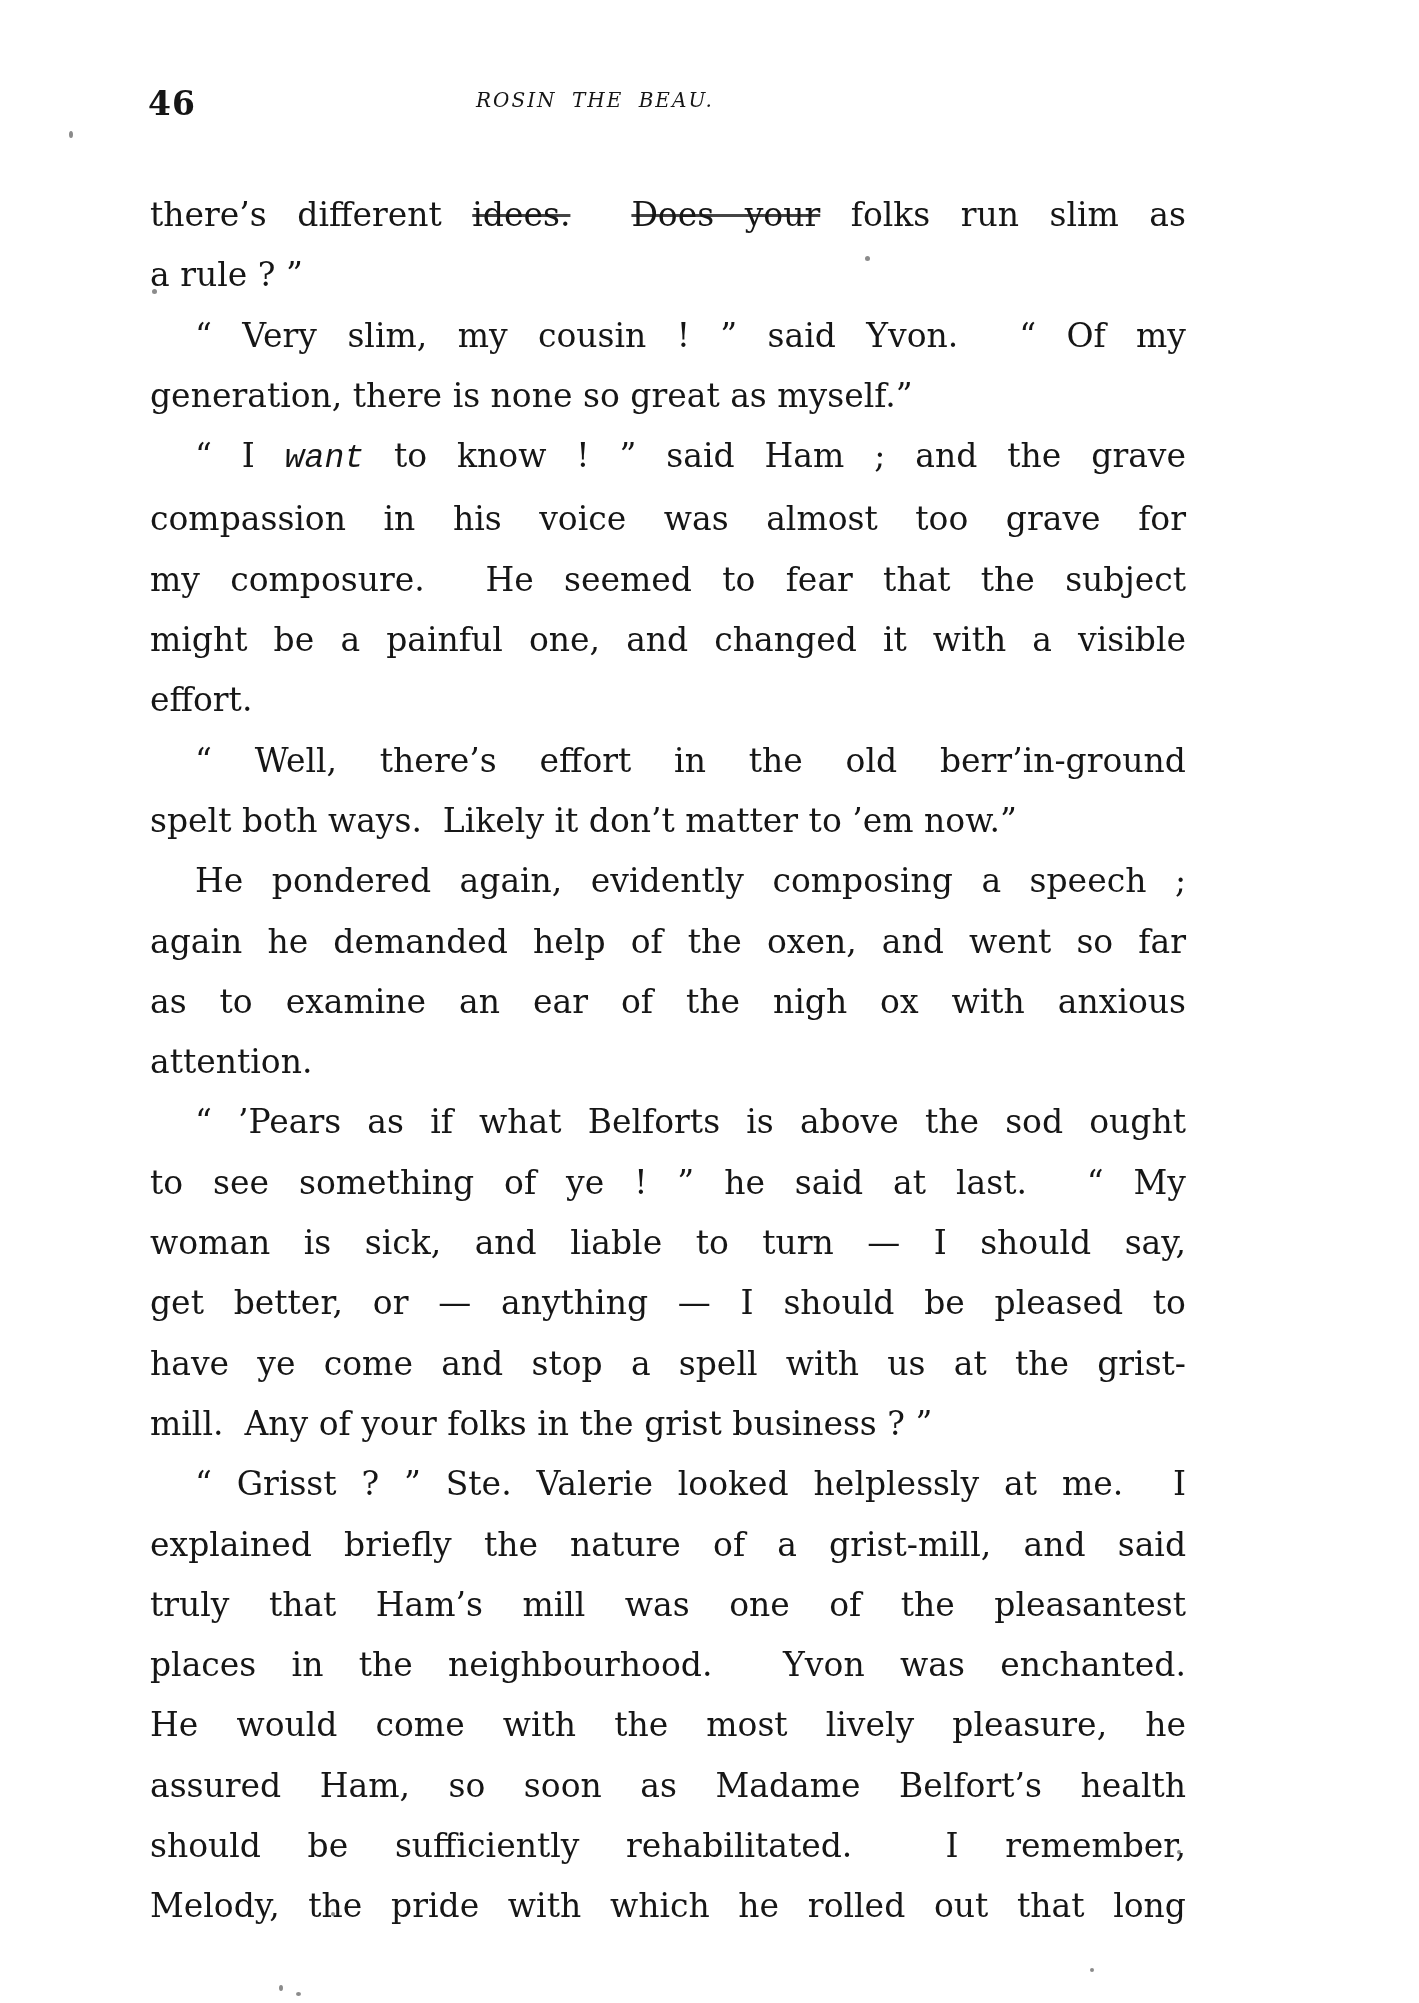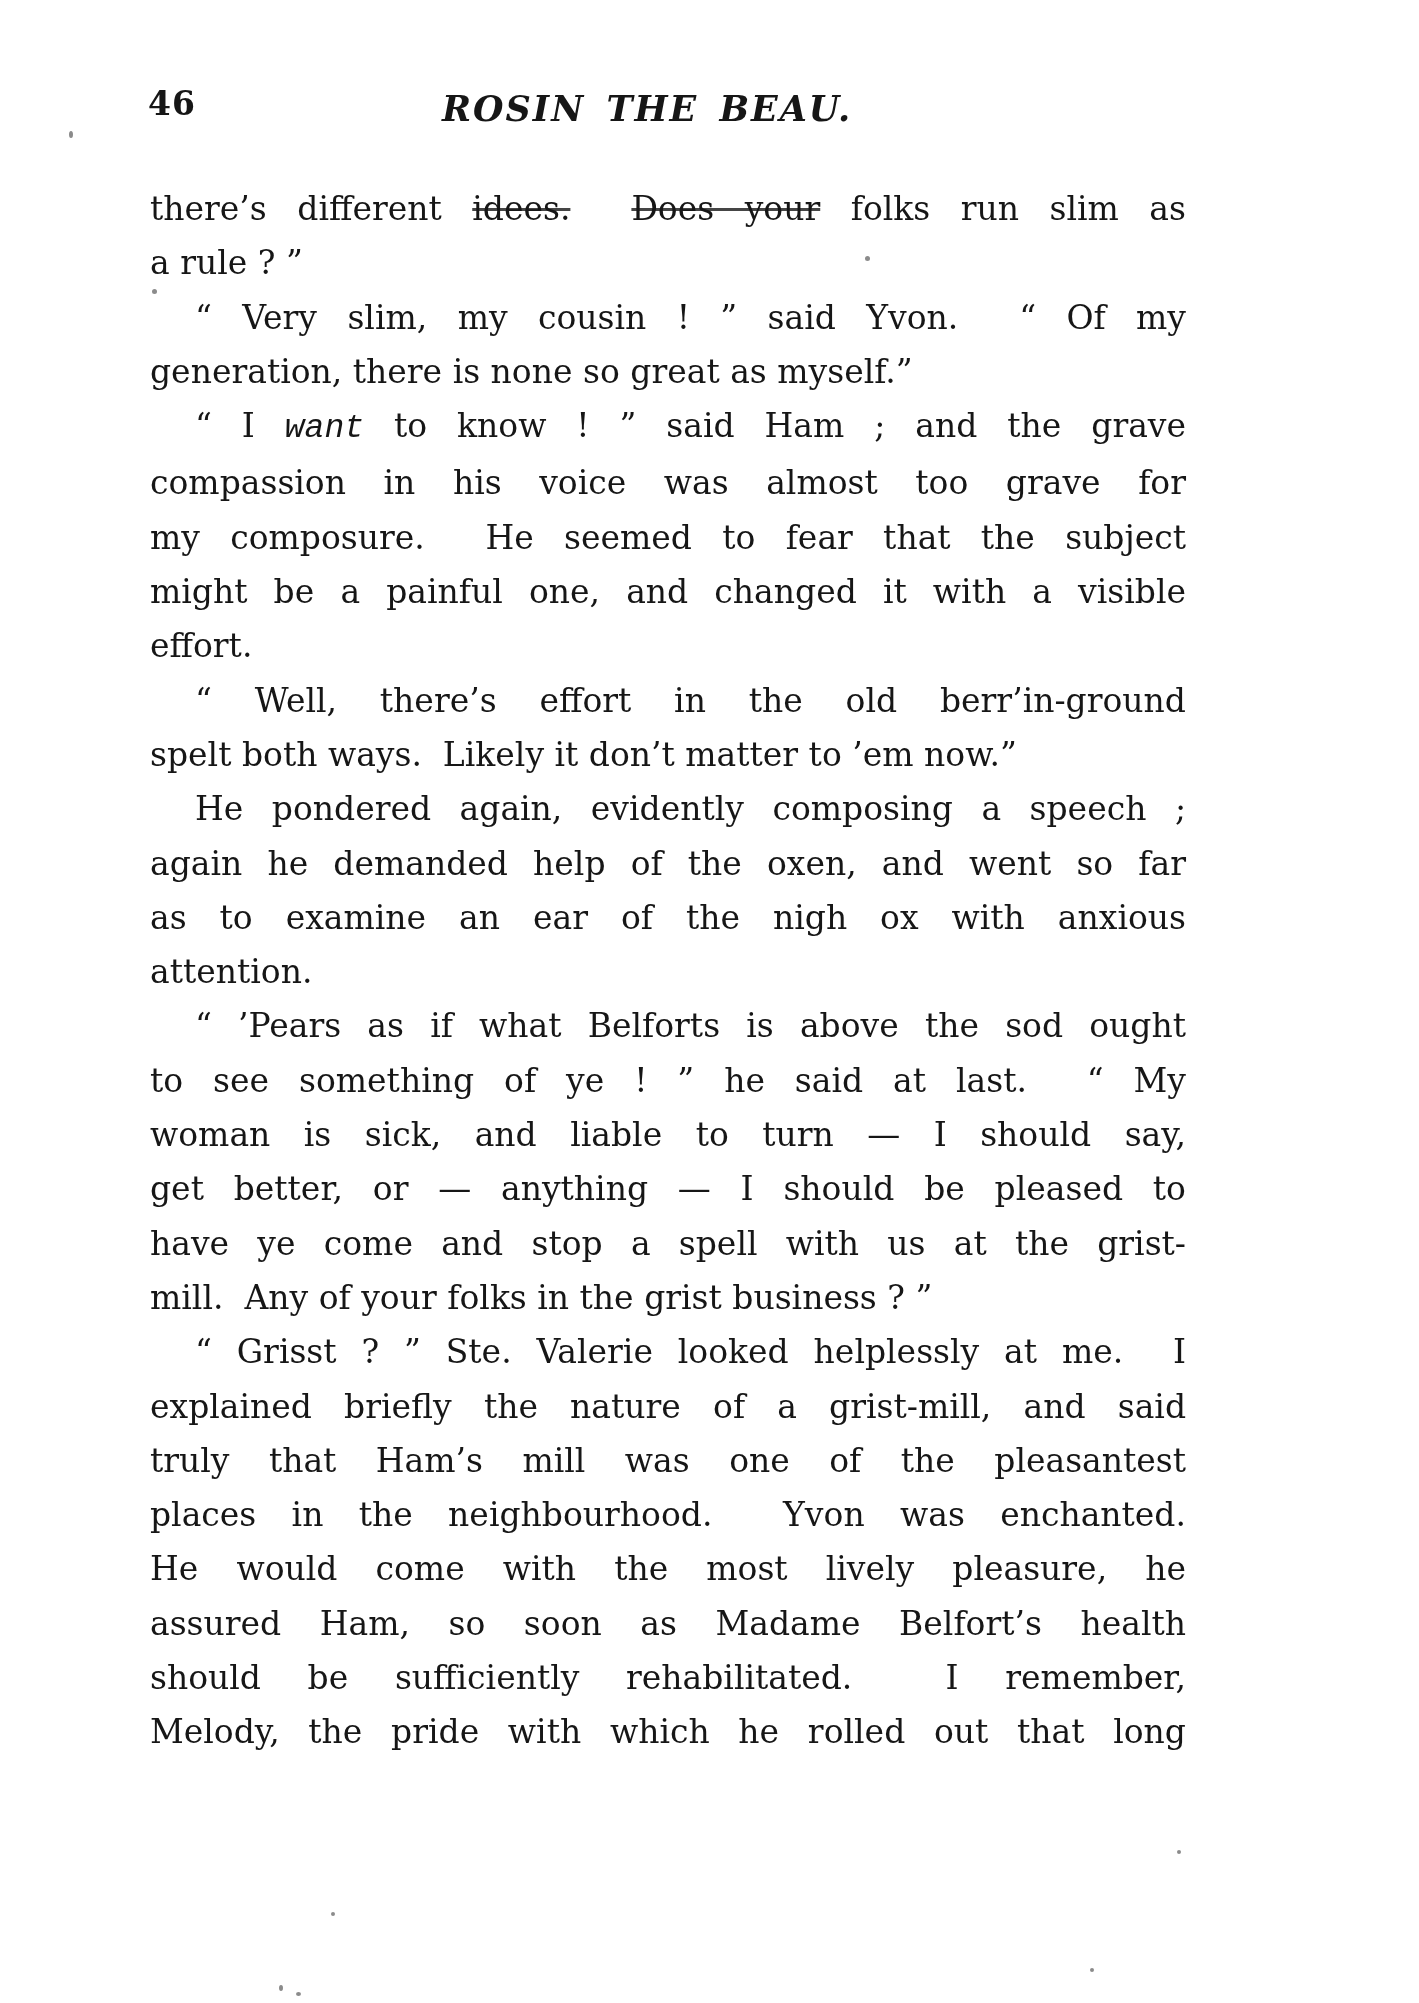--- a/index.html
+++ b/index.html
@@ -15,41 +15,42 @@
   .page-number {
     position: absolute;
     left: 148px;
     top: 84px;
     font-size: 33px;
     font-weight: bold;
     letter-spacing: 1px;
   }
   .running-title {
     position: absolute;
-    left: 442px;
+    left: 476px;
     top: 88px;
-    font-size: 35px;
+    font-size: 20px;
     font-style: italic;
-    font-weight: bold;
+    font-weight: normal;
     letter-spacing: 2px;
     word-spacing: 7px;
     white-space: nowrap;
   }
   .body-text {
     position: absolute;
     left: 150px;
     top: 182px;
     width: 1036px;
     font-size: 33px;
     line-height: 54.3px;
   }
   .line {
     white-space: pre-wrap;
     text-align: justify;
     text-align-last: justify;
+    margin-top: 6px;
   }
   .line.end { text-align-last: left; }
   .line.indent { text-indent: 45px; }
   .it { font-style: italic; font-family: Liberation Mono, monospace; }
   .strike {
     text-decoration: line-through;
     text-decoration-thickness: 3px;
     text-decoration-color: rgba(22,22,22,0.8);
   }
   .speck {

